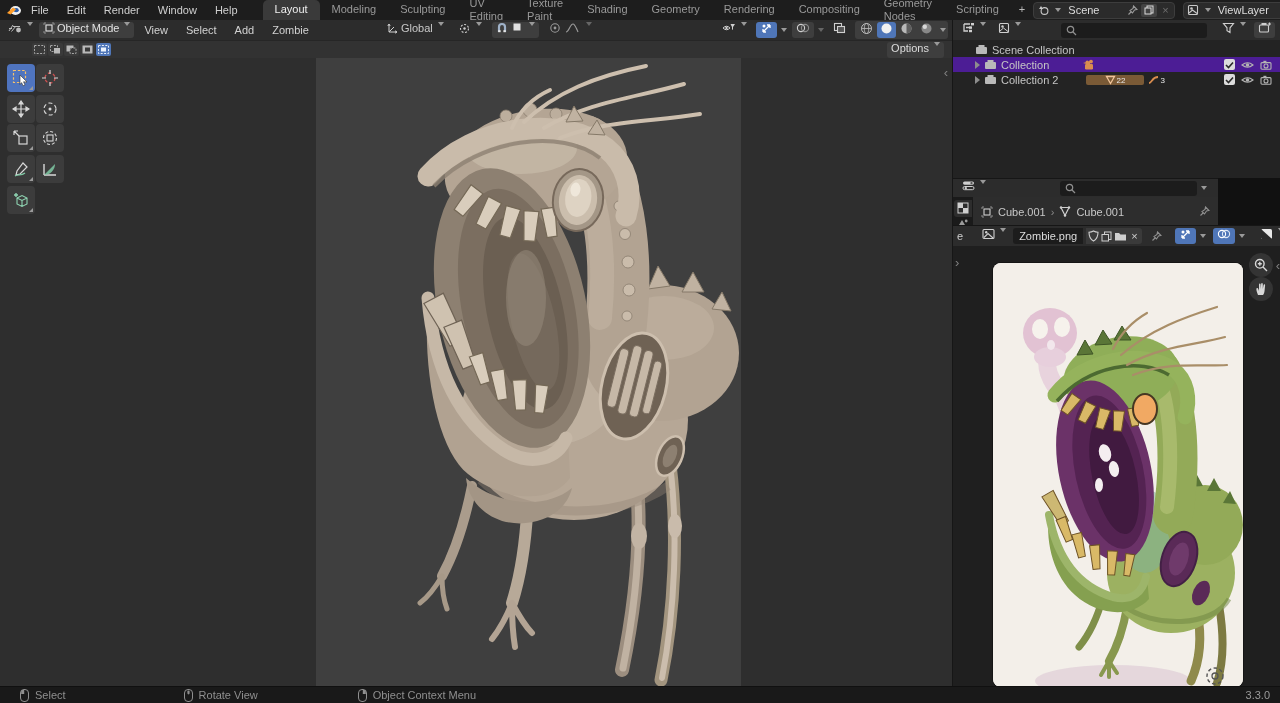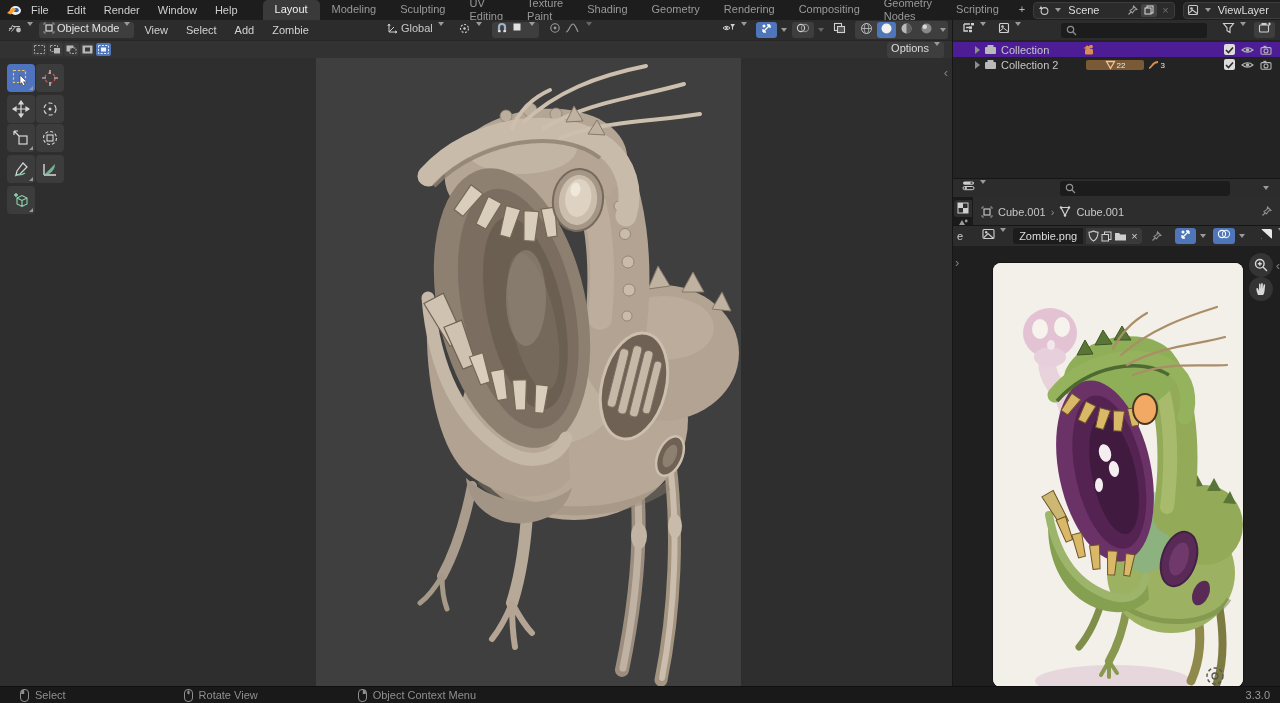--- a/index.html
+++ b/index.html
@@ -43,21 +43,21 @@
 .tbtn{width:28px;height:28px;background:#3c3c3c;border-radius:4px;display:flex;align-items:center;justify-content:center;position:relative}
 .tbtn.on{background:#4f74bf}
 .tbtn .sub{position:absolute;right:2px;bottom:2px;width:0;height:0;border-left:4px solid transparent;border-bottom:4px solid #9a9a9a}
 
 #outliner{left:952px;top:20px;width:328px;height:158px;background:#232323;border-left:1px solid #161616}
 #outliner .hdr{height:20px;padding:0 5px;gap:4px}
 .orow{height:15px;display:flex;align-items:center;position:relative;padding-left:8px;gap:4px;color:#c5c5c5}
 .orow.alt{background:#4c1d95}
 .rico{position:absolute;display:flex;align-items:center;gap:6px;right:8px}
 .badge{display:flex;align-items:flex-end;color:#e8e8e8;font-size:8px}
-#props{left:952px;top:178px;width:328px;height:47px;background:#0c4a6e;border-left:1px solid #161616;border-top:1px solid #161616}
+#props{left:952px;top:178px;width:266px;height:47px;background:#0c4a6e;border-left:1px solid #161616;border-top:1px solid #161616}
 #props .hdr{height:18px;padding:0 5px;gap:4px}
 #prop-body{display:flex;height:29px}
 #prop-tabs{width:20px;background:#1a1a1a;display:flex;flex-direction:column;align-items:center;padding-top:3px;gap:2px}
 .ptab{width:18px;height:18px;border-radius:3px 0 0 3px;display:flex;align-items:center;justify-content:center}
 .ptab.on{background:#2d2d2d}
 #crumb{flex:1;background:#2d2d2d;display:flex;align-items:center;padding:0 8px;gap:5px}
 #imged{left:952px;top:225px;width:328px;height:461px;background:#1f1f1f;border-left:1px solid #161616;border-top:1px solid #161616}
 #imged .hdr{height:20px;padding:0 3px;gap:3px}
 #ie-canvas{position:relative;width:328px;height:441px;overflow:hidden}
 #refcard{position:absolute;left:40px;top:17px;width:250px;height:424px;background:#f3f0ea;border-radius:8px;overflow:hidden;box-shadow:0 0 0 1px #151515}
@@ -507,20 +507,27 @@
     </div>
     <div class="hbtn fill">
       <svg class="ic" width="13" height="12" viewBox="0 0 13 12">
         <rect x="1.5" y="3" width="9" height="7" rx="1" fill="none" stroke="#cfcfcf" stroke-width="1.1"></rect>
         <rect x="3.5" y="1" width="5" height="2" fill="#cfcfcf"></rect>
         <path d="M10 2 h3 M11.5 0.5 v3" stroke="#cfcfcf" stroke-width="1.1"></path>
       </svg>
     </div>
   </div>
   <div style="padding-top:2px">
+    <div class="orow">
+      <svg class="ic" width="13" height="11" viewBox="0 0 13 11" style="margin-left:14px">
+        <rect x="1" y="3" width="11" height="7" rx="1" fill="#b9b9b9"></rect>
+          <rect x="3.5" y="1" width="6" height="2.2" fill="#b9b9b9"></rect>
+      </svg>
+      <span>Scene Collection</span>
+    </div>
     <div class="orow alt">
       <span class="tri-r" style="margin-left:14px"></span>
       <svg class="ic" width="13" height="11" viewBox="0 0 13 11">
         <rect x="1" y="3" width="11" height="7" rx="1" fill="#b9b9b9"></rect>
           <rect x="3.5" y="1" width="6" height="2.2" fill="#b9b9b9"></rect>
       </svg>
       <span>Collection</span>
       <svg class="ic" width="15" height="12" viewBox="0 0 15 12" style="margin-left:28px">
         <path d="M2 4 L9 2 L9 6 Z" fill="#d98d4f"></path>
         <rect x="4" y="5" width="8" height="5.5" rx="1.2" fill="#d98d4f"></rect>

